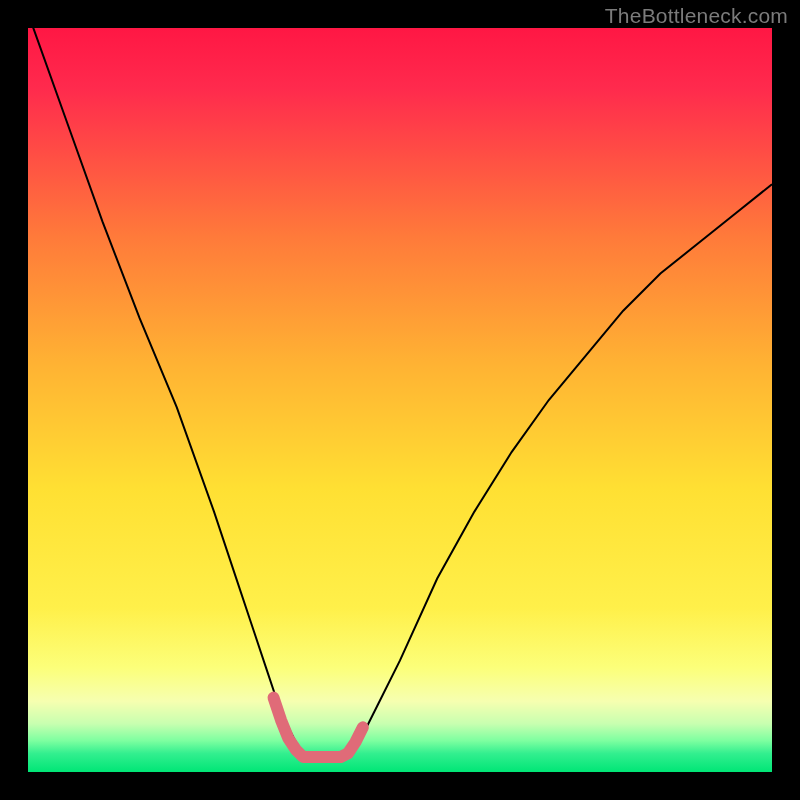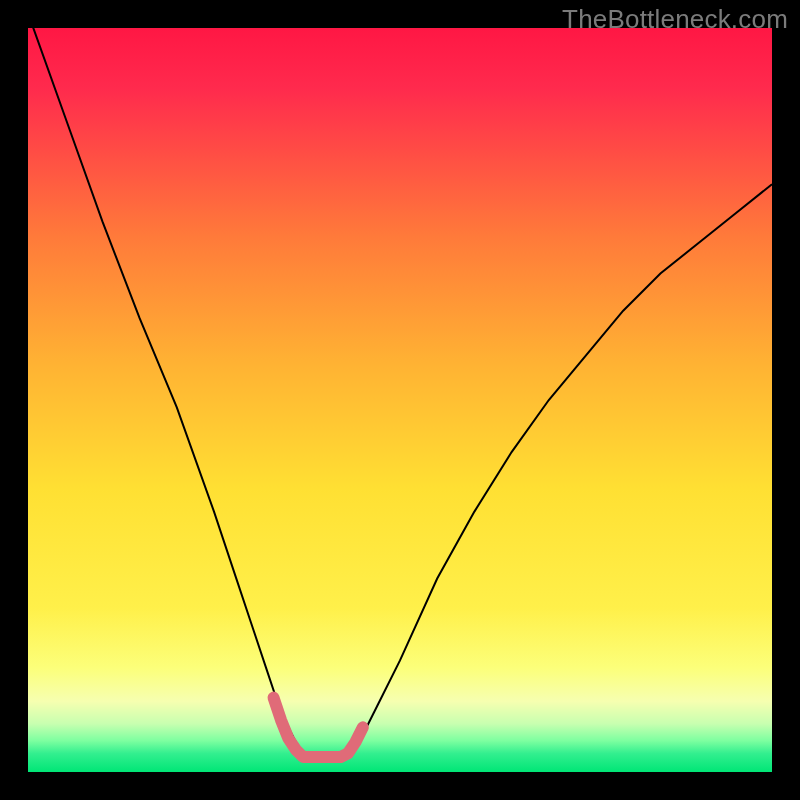--- a/index.html
+++ b/index.html
@@ -24,21 +24,21 @@
     top: 28px;
     width: 744px;
     height: 744px;
     overflow: hidden;
   }
   .watermark {
     position: absolute;
     top: 4px;
     right: 12px;
     color: #7b7b7b;
-    font-size: 26px;
+    font-size: 21px;
     font-weight: 500;
     letter-spacing: 0.2px;
     z-index: 50;
   }
   svg { display: block; }
 </style>
 </head>
 <body>
 
 <div class="frame">

